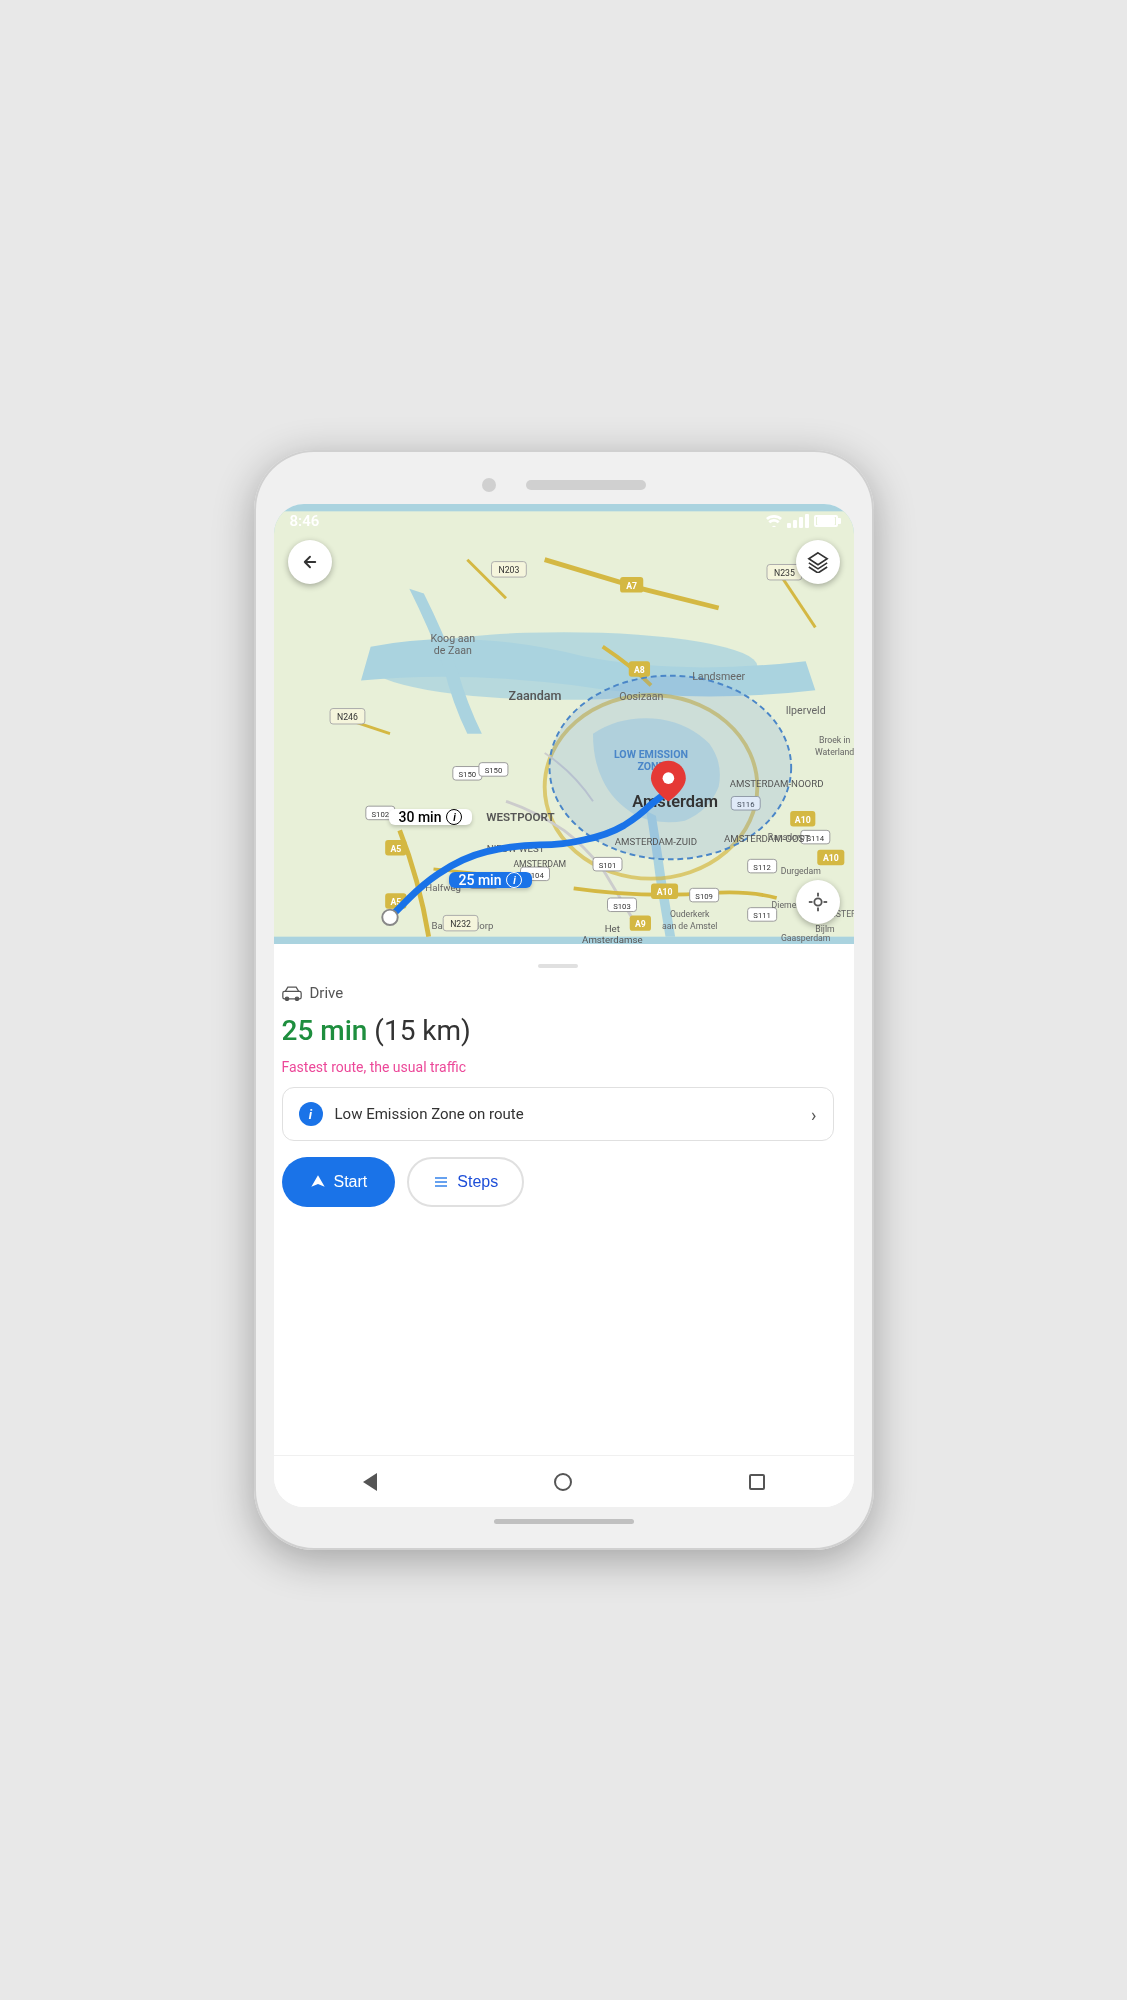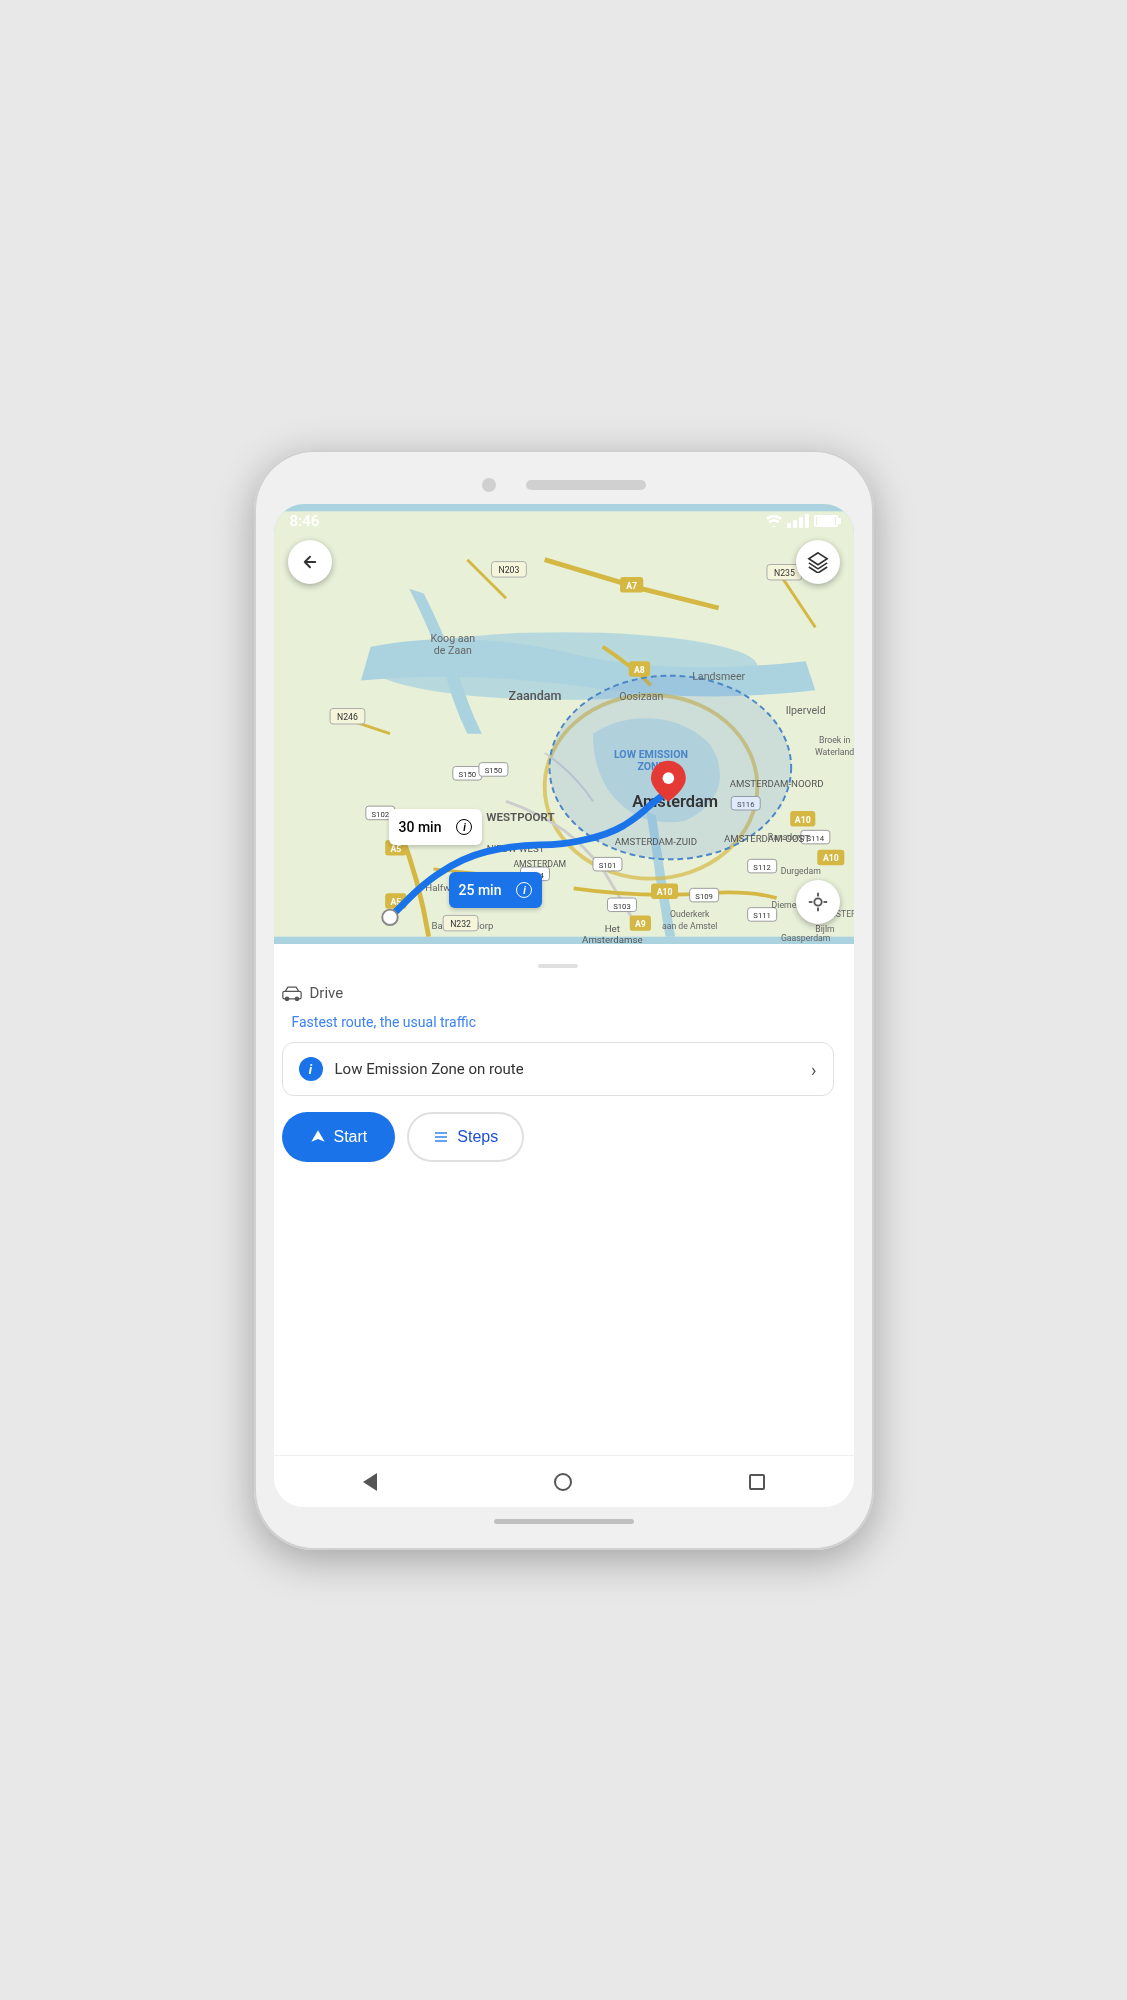--- a/index.html
+++ b/index.html
@@ -189,27 +189,27 @@
       box-shadow: 0 2px 6px rgba(0,0,0,0.3);
       cursor: pointer;
       z-index: 5;
     }
 
     
     .time-bubble {
       position: absolute;
       background: white;
       border-radius: 6px;
-      padding: 10px 10px;
+      padding: 0 10px;
       font-size: 14px;
       font-weight: 500;
       box-shadow: 0 2px 4px rgba(0,0,0,0.2);
       display: flex;
       align-items: center;
-      gap: 15px;
+      gap: 5px;
       z-index: 5;
     }
 
     .time-bubble.selected {
       background: #1a73e8;
       color: white;
     }
 
     .time-bubble-1 {
       top: 305px;
@@ -270,23 +270,22 @@
     .drive-time .time-green {
       color: #1e8e3e;
       font-weight: 500;
     }
 
     .drive-time .time-normal {
       color: #333;
     }
 
     .route-desc {
-      color: #3b82f6;
+      color: #ec4899;
       font-size: 14px;
-      margin-left: 10px;
     }
 
     
     .lez-card {
       border: 1px solid #e0e0e0;
       border-radius: 12px;
       padding: 14px 16px;
       display: flex;
       align-items: center;
       justify-content: space-between;
@@ -647,20 +646,25 @@
       <div class="drive-label">
         <svg width="20" height="16" viewBox="0 0 24 18" fill="none" stroke="#555" stroke-width="1.5">
           <rect x="1" y="7" width="22" height="9" rx="2"></rect>
           <path d="M4 7 L7 2 L17 2 L20 7"></path>
           <circle cx="6" cy="16" r="2" fill="#555"></circle>
           <circle cx="18" cy="16" r="2" fill="#555"></circle>
         </svg>
         <span>Drive</span>
       </div>
 
+      <div class="drive-time">
+        <span class="time-green">25 min</span>
+        <span class="time-normal"> </span>
+        <span class="time-normal">(15 km)</span>
+      </div>
 
       <div class="route-desc">Fastest route, the usual traffic</div>
 
       <div class="lez-card">
         <div class="lez-left">
           <div class="lez-info-icon">i</div>
           <span class="lez-text">Low Emission Zone on route</span>
         </div>
         <span class="lez-chevron">›</span>
       </div>

